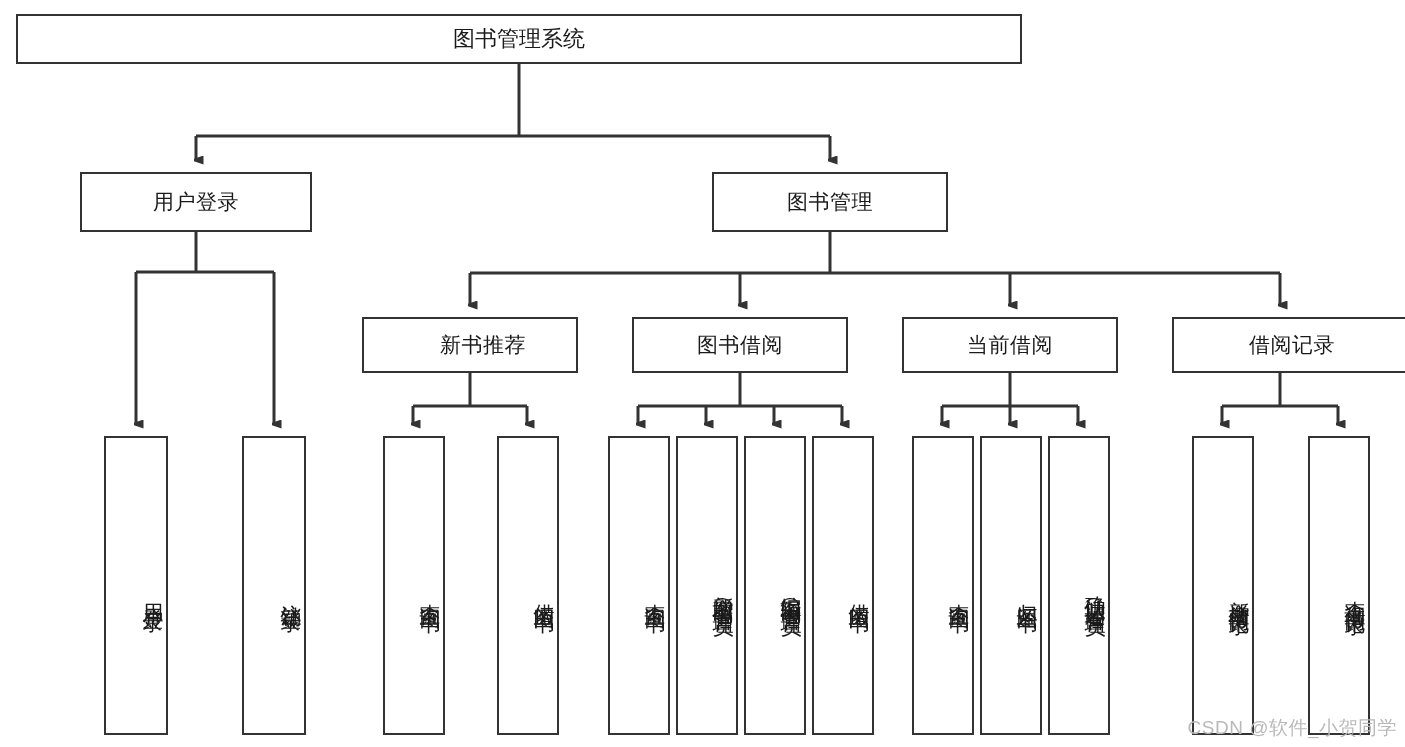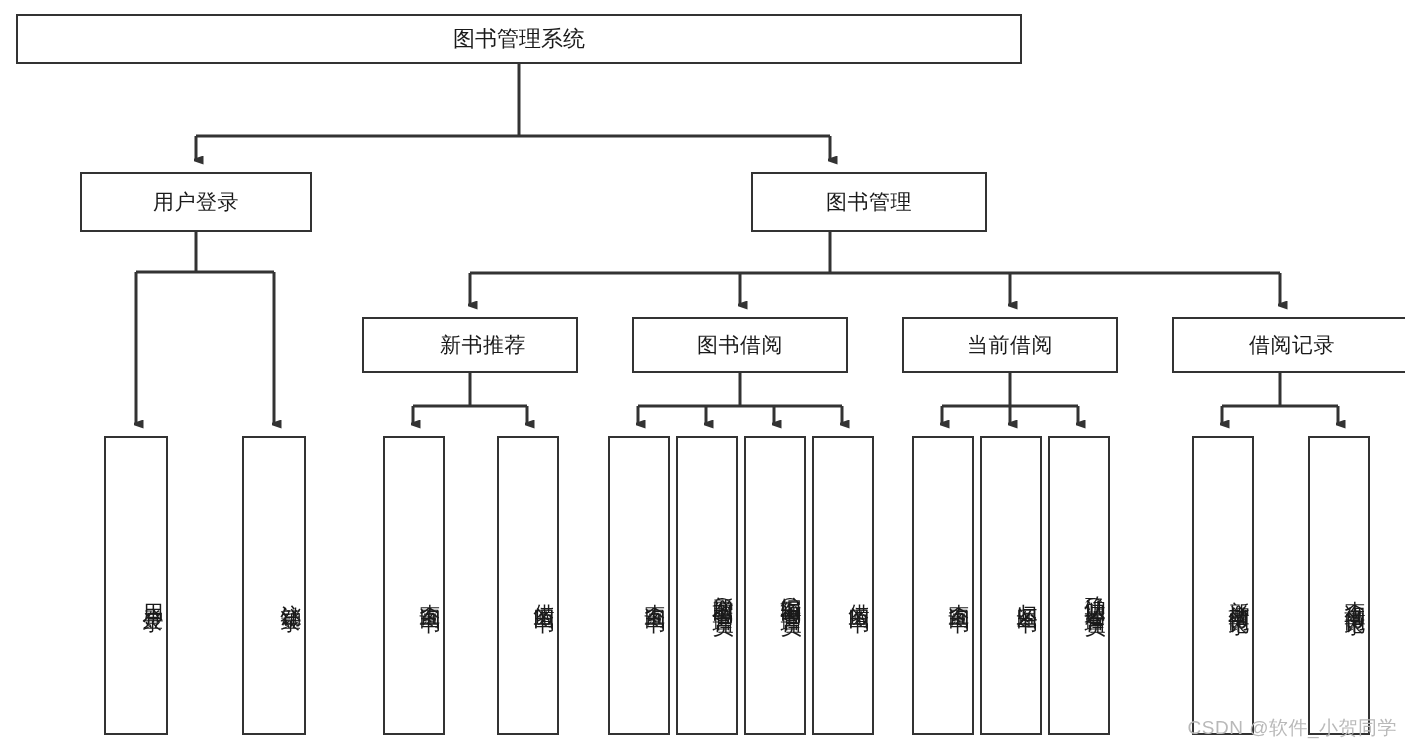--- a/index.html
+++ b/index.html
@@ -127,21 +127,21 @@
     </g>
   </svg>
 
   <div class="node root" style="left:16px; top:14px; width:1006px; height:50px;">
     <span class="lbl">图书管理系统</span>
   </div>
 
   <div class="node h" style="left:80px; top:172px; width:232px; height:60px;">
     <span class="lbl">用户登录</span>
   </div>
-  <div class="node h" style="left:712px; top:172px; width:236px; height:60px;margin-left:39px;">
+  <div class="node h" style="left:712px; top:172px; width:236px; height:60px;">
     <span class="lbl">图书管理</span>
   </div>
 
   <div class="node h" style="left:362px; top:317px; width:216px; height:56px;padding-left:26px;">
     <span class="lbl">新书推荐</span>
   </div>
   <div class="node h" style="left:632px; top:317px; width:216px; height:56px;">
     <span class="lbl">图书借阅</span>
   </div>
   <div class="node h" style="left:902px; top:317px; width:216px; height:56px;">

